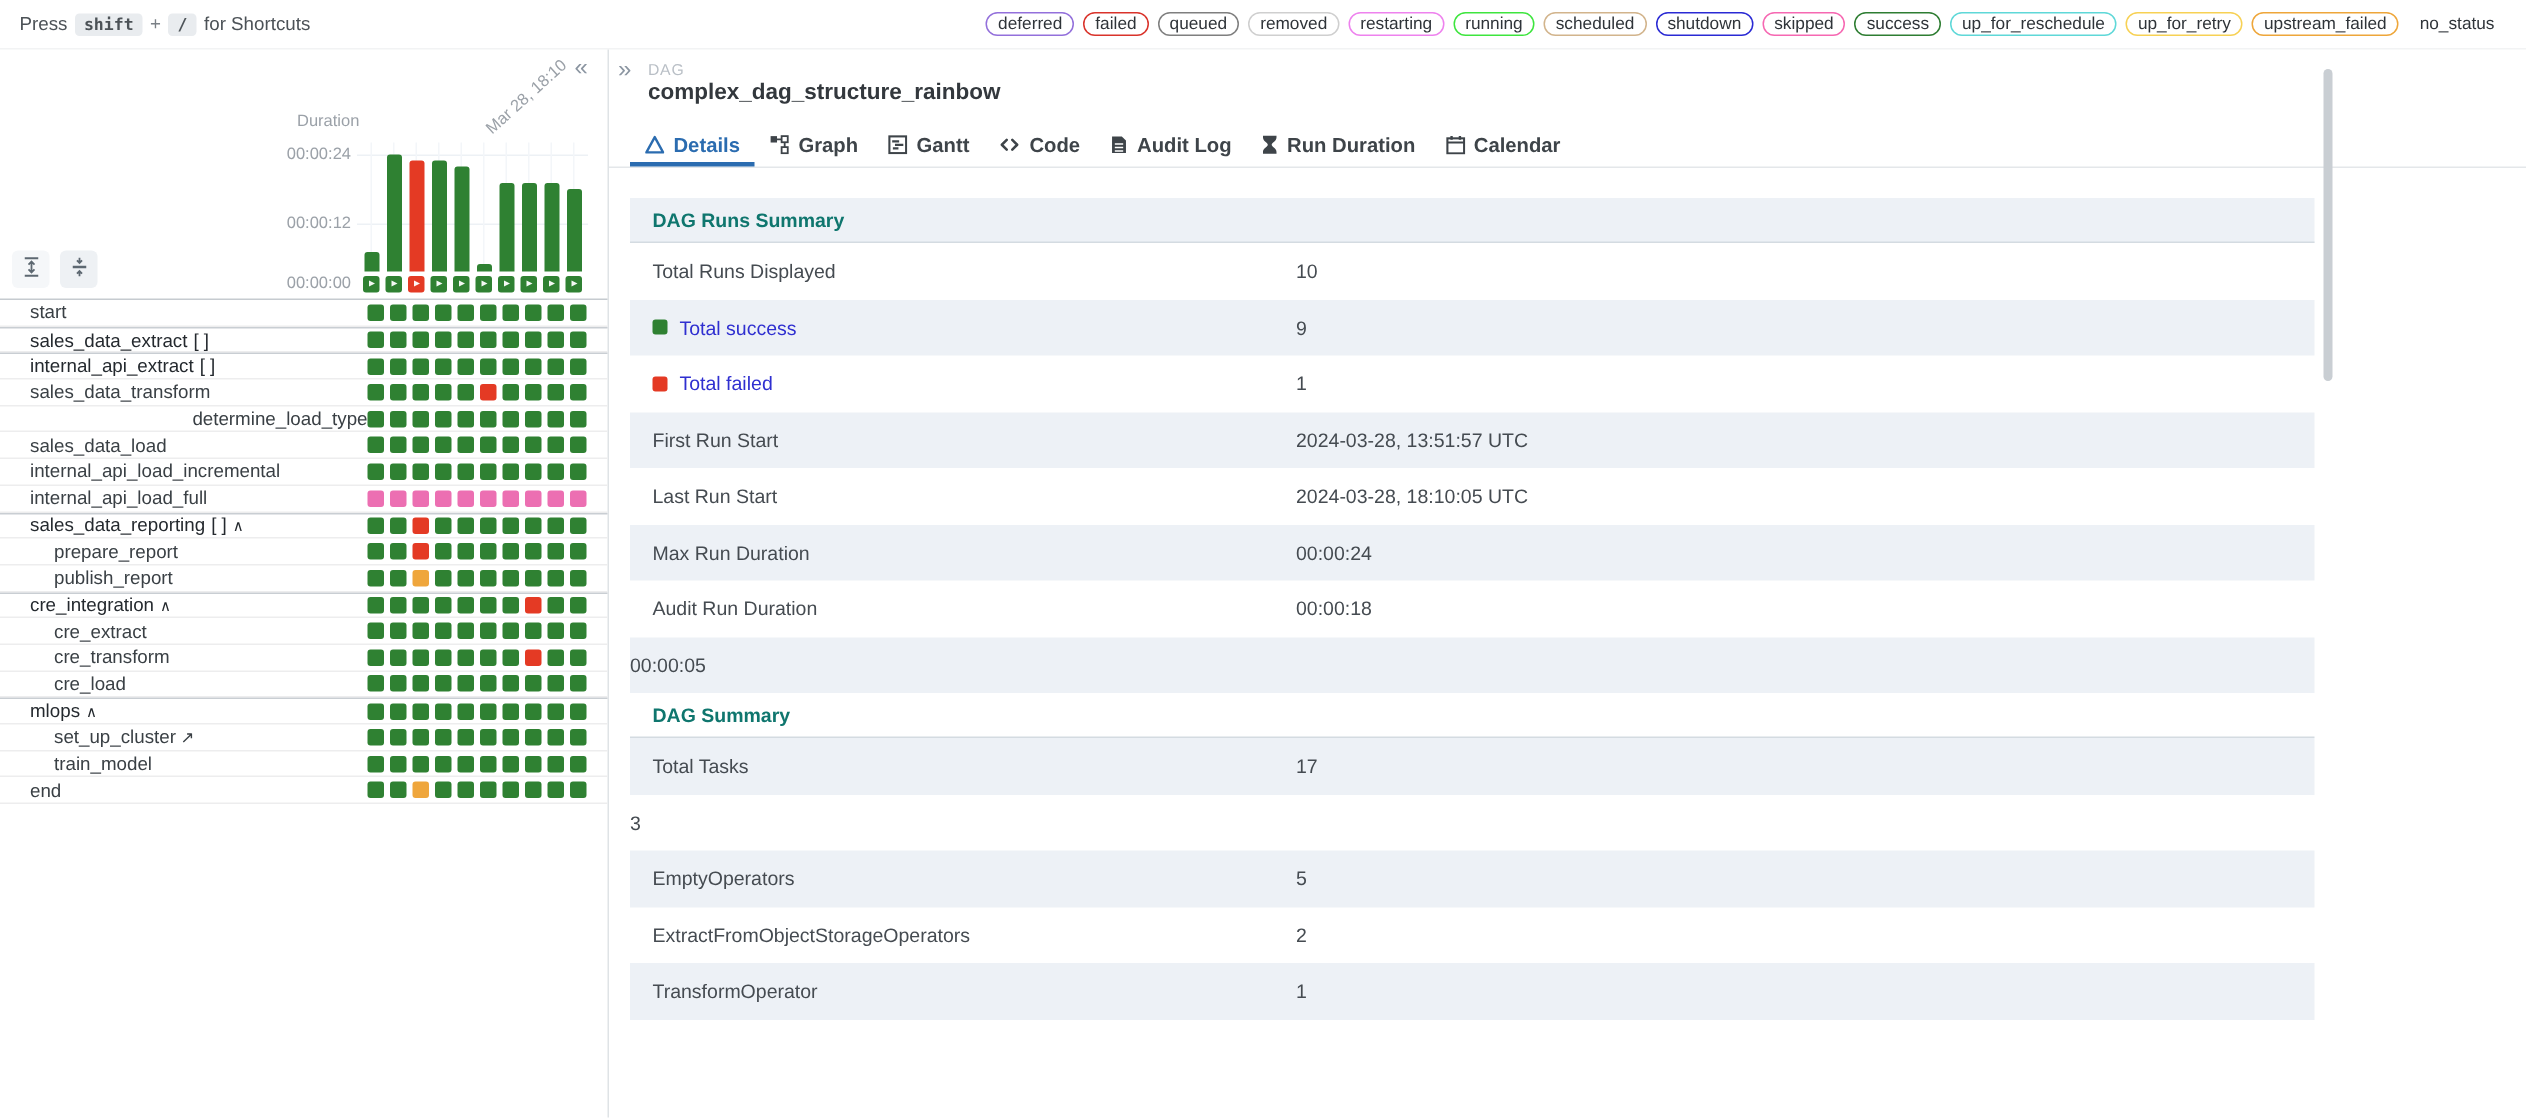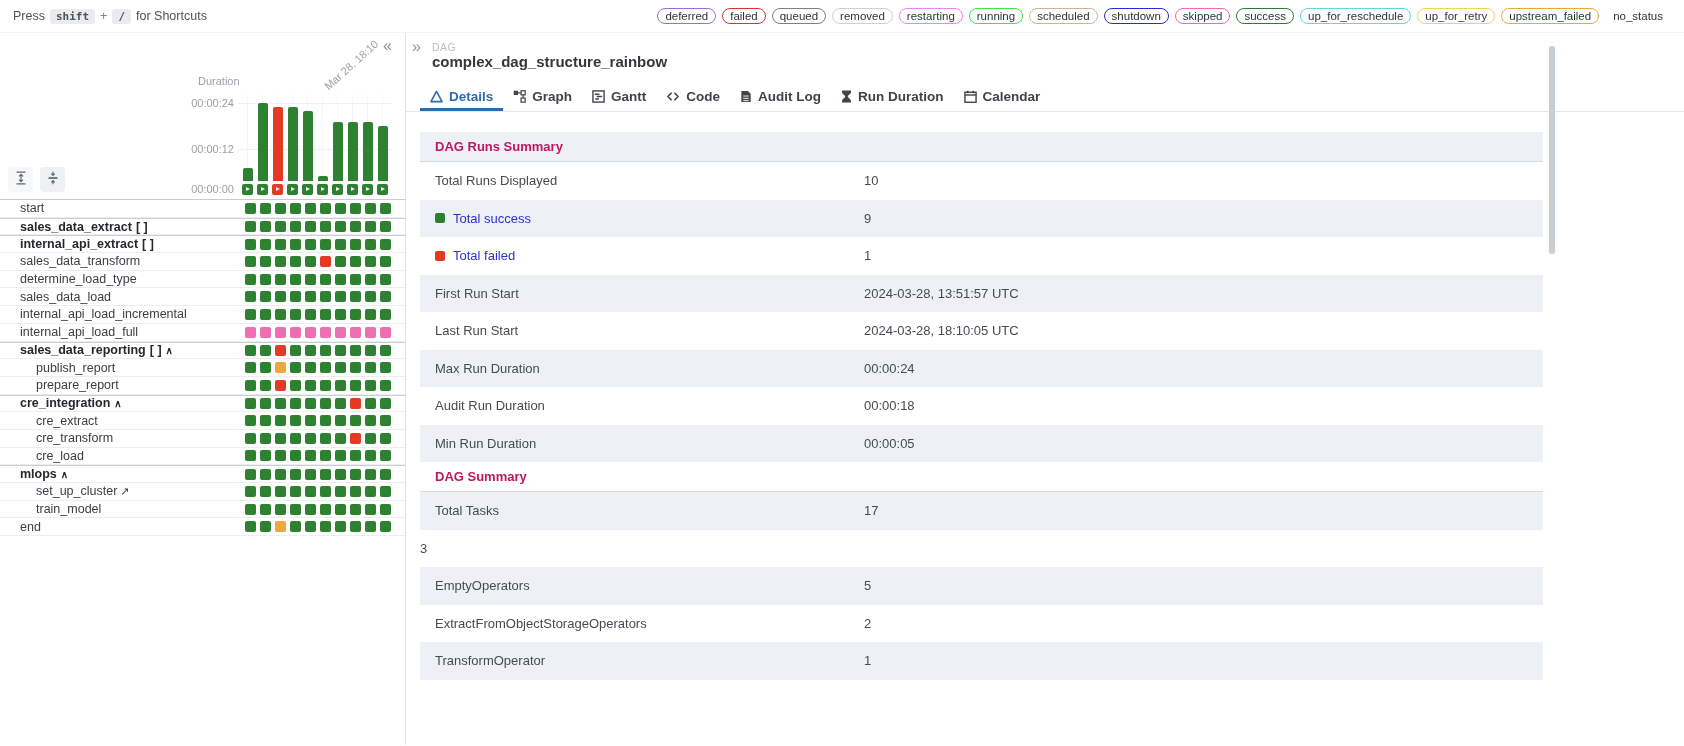--- a/index.html
+++ b/index.html
@@ -32,21 +32,21 @@
   .runs-row{position:absolute;left:242px;top:151px;height:11px;}
   .run-sq{position:absolute;width:11px;height:11px;border-radius:2px;cursor:pointer;}
   .play{position:absolute;left:3.5px;top:3px;width:0;height:0;border-top:2.5px solid transparent;
         border-bottom:2.5px solid transparent;border-left:4px solid rgba(255,255,255,.95);}
   .grid-btn{position:absolute;width:25px;height:25px;border-radius:4px;border:none;background:#eef1f4;
             color:#5d6871;display:flex;align-items:center;justify-content:center;cursor:pointer;padding:0;}
   .grid-btn.first{background:#f5f7f9;}
   
   .rows{position:absolute;left:0;right:0;top:166px;border-top:1px solid #c6cbd0;}
   .trow{height:17.7px;display:flex;align-items:center;border-bottom:1px solid #ededee;cursor:pointer;box-sizing:border-box;}
-  .trow.group{border-top:1px solid #c9ced3;font-weight:bold;}
+  .trow.group{border-top:1px solid #c9ced3;font-weight:normal;}
   .tlabel{flex:1;font-size:12.5px;color:#3a4045;white-space:nowrap;overflow:hidden;}
   .trow.group .tlabel{color:#24292e;}
   .mapped{margin-left:4px;}
   .chev{margin-left:4px;font-size:10px;}
   .tarrow{margin-left:3px;font-size:11px;}
   .sqs{width:146px;margin-right:14px;display:flex;gap:4px;flex:none;}
   .sq{width:11px;height:11px;border-radius:2px;flex:none;cursor:pointer;}
   
   .expand-right{position:absolute;left:6px;top:6px;font-size:16px;color:#8b95a1;cursor:pointer;line-height:1;}
   .kicker{position:absolute;left:26px;top:8px;font-size:10.5px;color:#b9bfc6;letter-spacing:.5px;}
@@ -54,21 +54,21 @@
   .tabs{position:absolute;top:51px;left:0;right:0;height:27px;display:flex;padding-left:14px;
         border-bottom:1px solid #e4e7ea;}
   .tab{display:flex;align-items:center;gap:6px;padding:0 10px;font-size:13.5px;font-weight:bold;
        color:#3e4449;border:none;background:none;cursor:pointer;height:27px;box-sizing:border-box;
        border-bottom:3px solid transparent;font-family:inherit;}
   .tab.active{color:#2b6cb0;border-bottom-color:#2b6cb0;}
   .tab svg{display:block;}
   .tables{position:absolute;top:99px;left:14px;width:1123px;}
   .drow{display:flex;align-items:center;height:37.5px;font-size:13px;color:#454b51;box-sizing:border-box;}
   .drow.alt{background:#edf1f6;}
-  .drow.thead{height:30px;font-weight:bold;color:#be185d;border-bottom:1px solid #d4dbe1;}
+  .drow.thead{height:30px;font-weight:bold;color:#0f766e;border-bottom:1px solid #d4dbe1;}
   .dlabel{width:444px;padding-left:15px;display:flex;align-items:center;gap:8px;flex:none;box-sizing:border-box;}
   .dvalue{flex:1;}
   .swatch{width:10px;height:10px;border-radius:2px;flex:none;}
   .dlink{color:#2f2fd0;cursor:pointer;}
   .scroll-thumb{position:absolute;left:1143px;top:13px;width:6px;height:208px;border-radius:3px;background:#c9ced3;cursor:pointer;}
 </style>
 </head>
 <body>
 
 <div class="page">
@@ -236,21 +236,21 @@
               <div class="sq" style="background: rgb(47, 129, 50);"></div>
               <div class="sq" style="background: rgb(47, 129, 50);"></div>
               <div class="sq" style="background: rgb(228, 58, 36);"></div>
               <div class="sq" style="background: rgb(47, 129, 50);"></div>
               <div class="sq" style="background: rgb(47, 129, 50);"></div>
               <div class="sq" style="background: rgb(47, 129, 50);"></div>
               <div class="sq" style="background: rgb(47, 129, 50);"></div>
             </div>
           </div>
           <div class="trow">
-            <div class="tlabel" style="padding-left: 20px;"><span>determine_load_type</span></div>
+            <div class="tlabel" style="padding-left: 20px; text-align: right;"><span>determine_load_type</span></div>
             <div class="sqs">
               <div class="sq" style="background: rgb(47, 129, 50);"></div>
               <div class="sq" style="background: rgb(47, 129, 50);"></div>
               <div class="sq" style="background: rgb(47, 129, 50);"></div>
               <div class="sq" style="background: rgb(47, 129, 50);"></div>
               <div class="sq" style="background: rgb(47, 129, 50);"></div>
               <div class="sq" style="background: rgb(47, 129, 50);"></div>
               <div class="sq" style="background: rgb(47, 129, 50);"></div>
               <div class="sq" style="background: rgb(47, 129, 50);"></div>
               <div class="sq" style="background: rgb(47, 129, 50);"></div>
@@ -311,40 +311,40 @@
               <div class="sq" style="background: rgb(47, 129, 50);"></div>
               <div class="sq" style="background: rgb(47, 129, 50);"></div>
               <div class="sq" style="background: rgb(47, 129, 50);"></div>
               <div class="sq" style="background: rgb(47, 129, 50);"></div>
               <div class="sq" style="background: rgb(47, 129, 50);"></div>
               <div class="sq" style="background: rgb(47, 129, 50);"></div>
               <div class="sq" style="background: rgb(47, 129, 50);"></div>
             </div>
           </div>
           <div class="trow">
+            <div class="tlabel" style="padding-left: 36px;"><span>prepare_report</span></div>
+            <div class="sqs">
+              <div class="sq" style="background: rgb(47, 129, 50);"></div>
+              <div class="sq" style="background: rgb(47, 129, 50);"></div>
+              <div class="sq" style="background: rgb(228, 58, 36);"></div>
+              <div class="sq" style="background: rgb(47, 129, 50);"></div>
+              <div class="sq" style="background: rgb(47, 129, 50);"></div>
+              <div class="sq" style="background: rgb(47, 129, 50);"></div>
+              <div class="sq" style="background: rgb(47, 129, 50);"></div>
+              <div class="sq" style="background: rgb(47, 129, 50);"></div>
+              <div class="sq" style="background: rgb(47, 129, 50);"></div>
+              <div class="sq" style="background: rgb(47, 129, 50);"></div>
+            </div>
+          </div>
+          <div class="trow">
             <div class="tlabel" style="padding-left: 36px;"><span>publish_report</span></div>
             <div class="sqs">
               <div class="sq" style="background: rgb(47, 129, 50);"></div>
               <div class="sq" style="background: rgb(47, 129, 50);"></div>
               <div class="sq" style="background: rgb(239, 166, 60);"></div>
-              <div class="sq" style="background: rgb(47, 129, 50);"></div>
-              <div class="sq" style="background: rgb(47, 129, 50);"></div>
-              <div class="sq" style="background: rgb(47, 129, 50);"></div>
-              <div class="sq" style="background: rgb(47, 129, 50);"></div>
-              <div class="sq" style="background: rgb(47, 129, 50);"></div>
-              <div class="sq" style="background: rgb(47, 129, 50);"></div>
-              <div class="sq" style="background: rgb(47, 129, 50);"></div>
-            </div>
-          </div>
-          <div class="trow">
-            <div class="tlabel" style="padding-left: 36px;"><span>prepare_report</span></div>
-            <div class="sqs">
-              <div class="sq" style="background: rgb(47, 129, 50);"></div>
-              <div class="sq" style="background: rgb(47, 129, 50);"></div>
-              <div class="sq" style="background: rgb(228, 58, 36);"></div>
               <div class="sq" style="background: rgb(47, 129, 50);"></div>
               <div class="sq" style="background: rgb(47, 129, 50);"></div>
               <div class="sq" style="background: rgb(47, 129, 50);"></div>
               <div class="sq" style="background: rgb(47, 129, 50);"></div>
               <div class="sq" style="background: rgb(47, 129, 50);"></div>
               <div class="sq" style="background: rgb(47, 129, 50);"></div>
               <div class="sq" style="background: rgb(47, 129, 50);"></div>
             </div>
           </div>
           <div class="trow group">
@@ -585,23 +585,20 @@
             </div>
             <div class="dvalue">00:00:24</div>
           </div>
           <div class="drow">
             <div class="dlabel">
               <span>Audit Run Duration</span>
             </div>
             <div class="dvalue">00:00:18</div>
           </div>
           <div class="drow alt">
-            <div class="dlabel">
-              <span>Min Run Duration</span>
-            </div>
             <div class="dvalue">00:00:05</div>
           </div>
           <div class="drow thead">
             <div class="dlabel">
               <span>DAG Summary</span>
             </div>
           </div>
           <div class="drow alt">
             <div class="dlabel">
               <span>Total Tasks</span>

